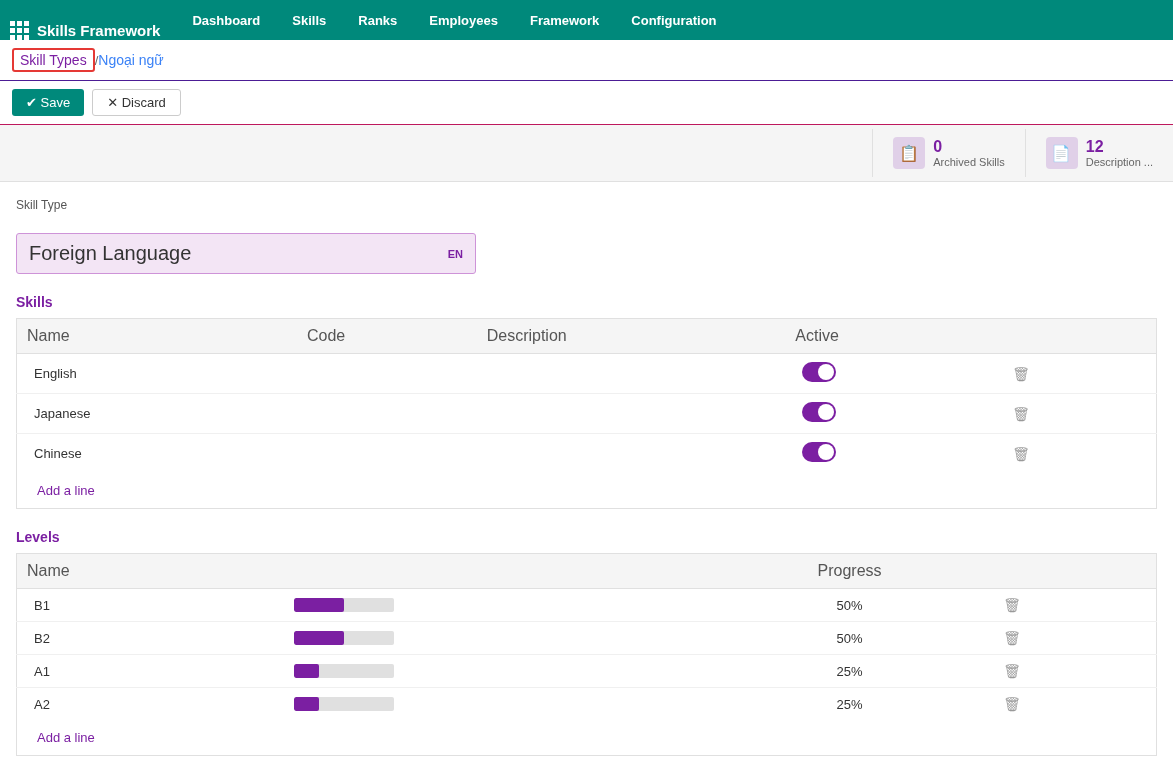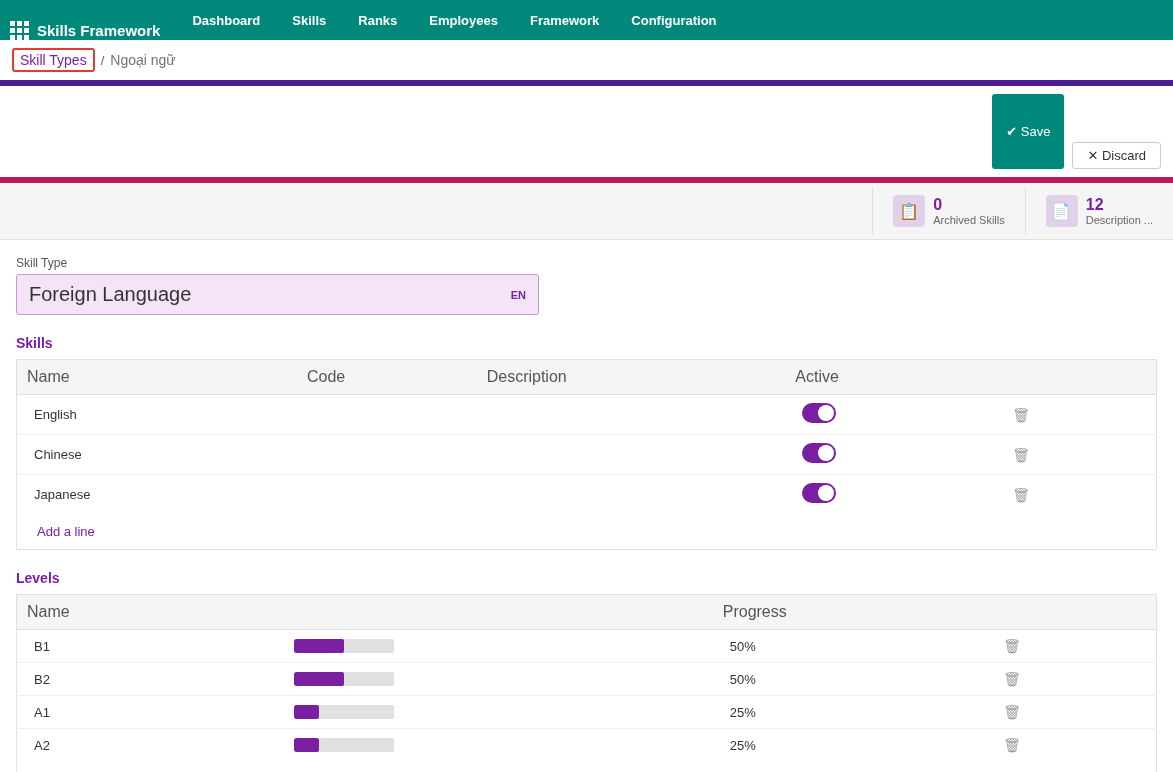--- a/index.html
+++ b/index.html
@@ -46,60 +46,57 @@
       border-radius: 3px;
       color: #fff;
       font-size: 13px;
     }
 
     
     .breadcrumb-bar {
       padding: 8px 12px;
       display: flex;
       align-items: center;
-      gap: 6px;
-      border-bottom: 6px solid #4c1d95;
+      border-bottom: 1px solid #4c1d95;
     }
     .breadcrumb-link {
       color: #7b1fa2;
       cursor: pointer;
       font-size: 14px;
       border: 2px solid #e53935;
       padding: 2px 6px;
       border-radius: 3px;
     }
     .breadcrumb-sep { color: #666; }
-    .breadcrumb-current { color: #737373; font-size: 14px; }
+    .breadcrumb-current { color: #3b82f6; font-size: 14px; }
 
     
     .action-bar {
       padding: 8px 12px;
       display: flex;
       gap: 8px;
-      border-bottom: 6px solid #be185d;
-      justify-content: flex-end;
+      border-bottom: 1px solid #be185d;
     }
     .btn-save {
       background: #00897b;
       color: #fff;
       border: none;
       padding: 5px 14px;
       border-radius: 3px;
       cursor: pointer;
       font-size: 13px;
     }
     .btn-discard {
       background: #fff;
       color: #333;
       border: 1px solid #ccc;
       padding: 5px 14px;
       border-radius: 3px;
       cursor: pointer;
       font-size: 13px;
-      margin-top: 48px;
     }
 
     
     .stats-bar {
       display: flex;
       justify-content: flex-end;
       background: #f5f5f5;
       border-bottom: 1px solid #e0e0e0;
       padding: 4px 0;
     }
@@ -125,30 +122,30 @@
     .stat-text { display: flex; flex-direction: column; }
     .stat-number { font-size: 16px; font-weight: bold; color: #7b1fa2; }
     .stat-label { font-size: 11px; color: #666; }
 
     
     .main-content { padding: 16px 16px; }
 
     .field-label {
       font-size: 12px;
       color: #555;
-      margin-bottom: 4px;
+      margin-bottom: 21px;
     }
     .field-value-input {
       background: #f3e5f5;
       border: 1px solid #ce93d8;
       border-radius: 3px;
       padding: 8px 12px;
       font-size: 20px;
       color: #333;
-      width: 523px;
+      width: 460px;
       display: flex;
       align-items: center;
       justify-content: space-between;
     }
     .field-value-input .lang-badge {
       font-size: 11px;
       color: #7b1fa2;
       font-weight: bold;
     }
 
@@ -231,21 +228,21 @@
       border-radius: 2px;
       overflow: hidden;
     }
     .progress-bar-fill {
       height: 100%;
       background: #7b1fa2;
       border-radius: 2px;
     }
 
     .levels-table .name-col { width: 260px; }
-    .levels-table .progress-col { text-align: left; }
+    .levels-table .progress-col { text-align: center; }
 
     .add-line-row td {
       padding: 4px 10px;
     }
   </style>
 </head>
 <body>
 
 <nav class="top-nav">
   <div class="app-title">
@@ -333,34 +330,34 @@
       <td>
         <div class="toggle-active">
           <div class="toggle-knob"></div>
         </div>
       </td>
       <td>
         <button class="delete-btn">🗑</button>
       </td>
     </tr>
         <tr>
-      <td>Chinese</td>
+      <td>Japanese</td>
       <td></td>
       <td></td>
       <td>
         <div class="toggle-active">
           <div class="toggle-knob"></div>
         </div>
       </td>
       <td>
         <button class="delete-btn">🗑</button>
       </td>
     </tr>
         <tr>
-      <td>Japanese</td>
+      <td>Chinese</td>
       <td></td>
       <td></td>
       <td>
         <div class="toggle-active">
           <div class="toggle-knob"></div>
         </div>
       </td>
       <td>
         <button class="delete-btn">🗑</button>
       </td>

